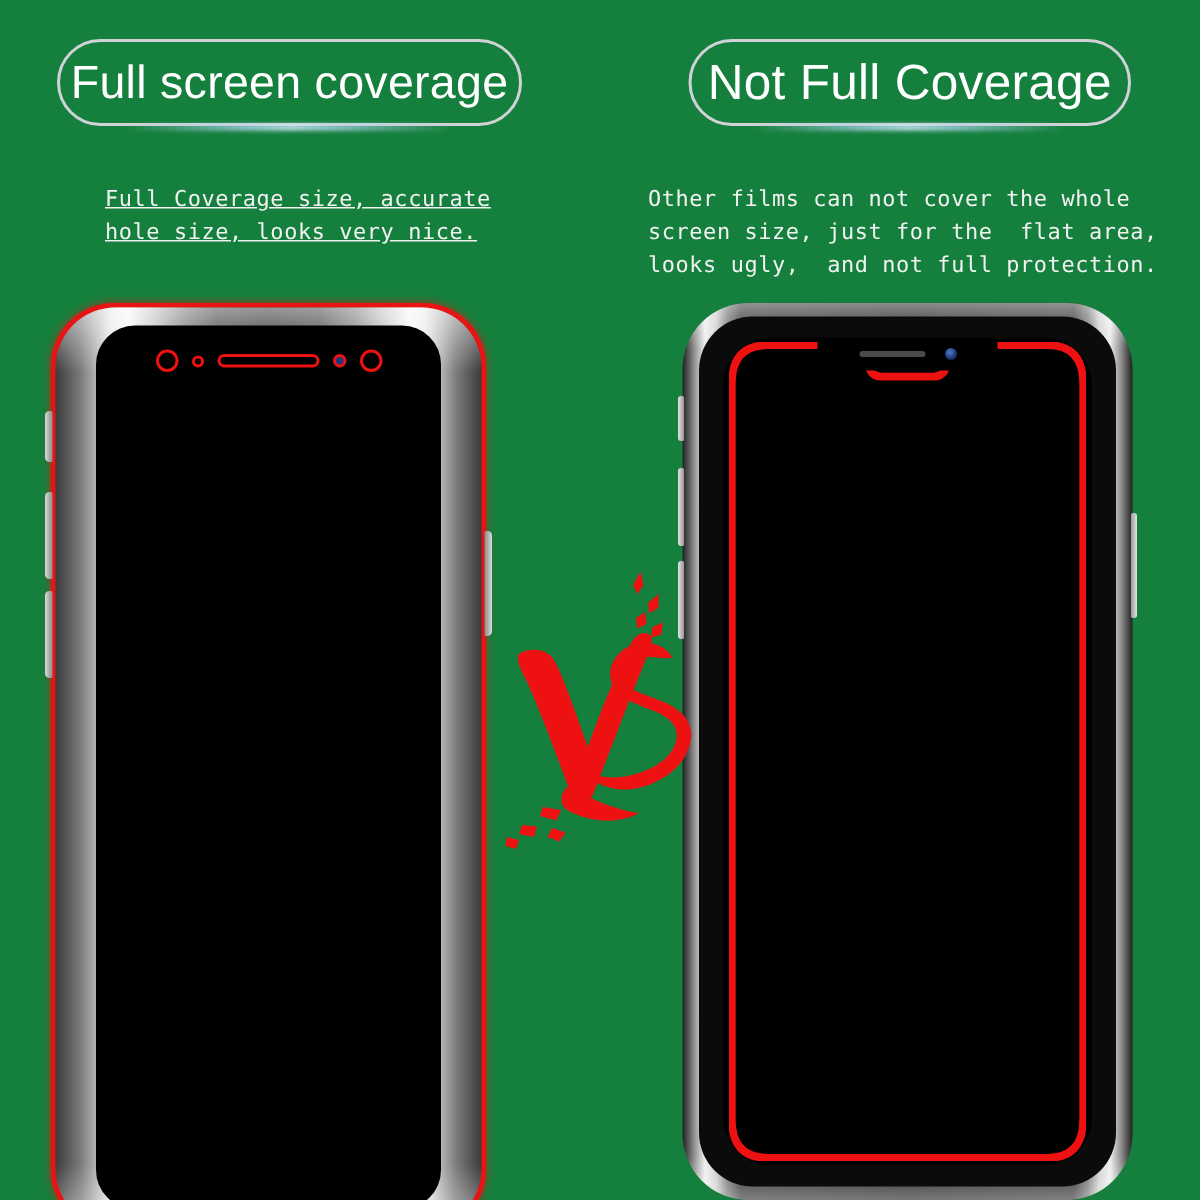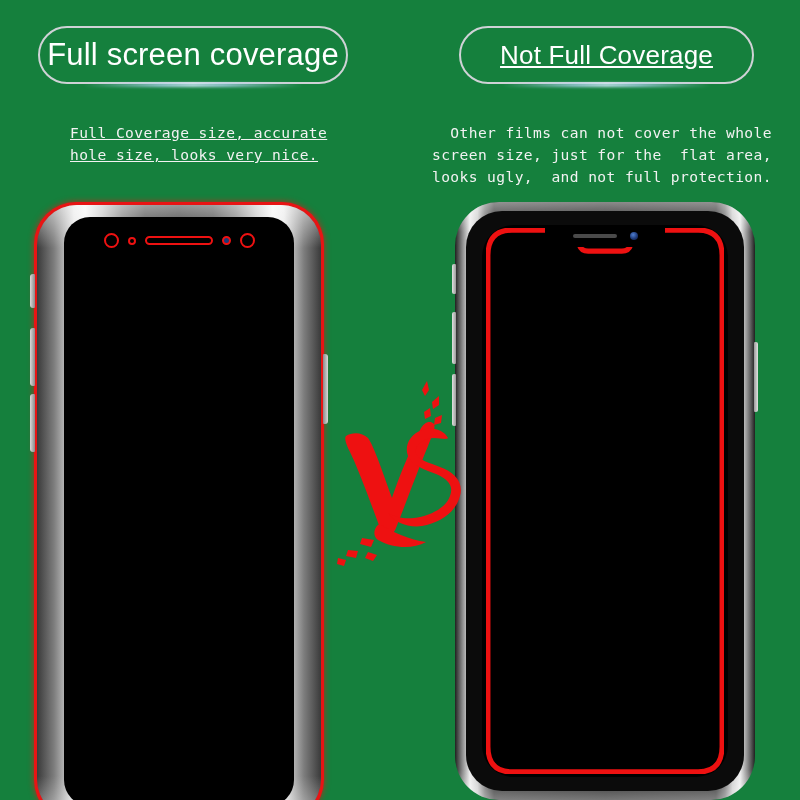--- a/index.html
+++ b/index.html
@@ -48,34 +48,34 @@
   .pill-left  { left: 38px;  width: 310px; }
   .pill-right { left: 459px; width: 295px; }
 
   .pill-text {
     color: #ffffff;
     font-size: 31px;
     font-weight: 400;
     letter-spacing: 0.2px;
     white-space: nowrap;
   }
-  .pill-right .pill-text { font-size: 26px; text-decoration: underline; }
+  .pill-right .pill-text { font-size: 33px; }
 
   
   .desc {
     position: absolute;
     color: #f2f2f2;
     font-family: "DejaVu Sans Mono", monospace;
     font-size: 14.6px;
     line-height: 22px;
     letter-spacing: 0.4px;
     white-space: pre;
   }
   .desc-left  { left: 70px;  top: 122px; text-decoration: underline; }
-  .desc-right { left: 432px; top: 122px; text-align: right; }
+  .desc-right { left: 432px; top: 122px; text-align: left; }
 
   
   .phone { position: absolute; }
 
   
   #phone-left {
     left: 34px;
     top: 202px;
     width: 290px;
     height: 620px;

